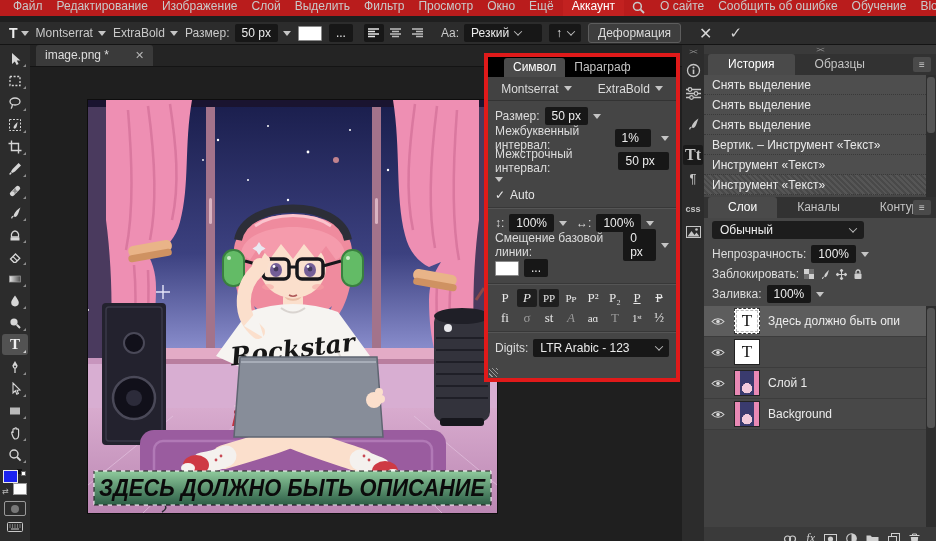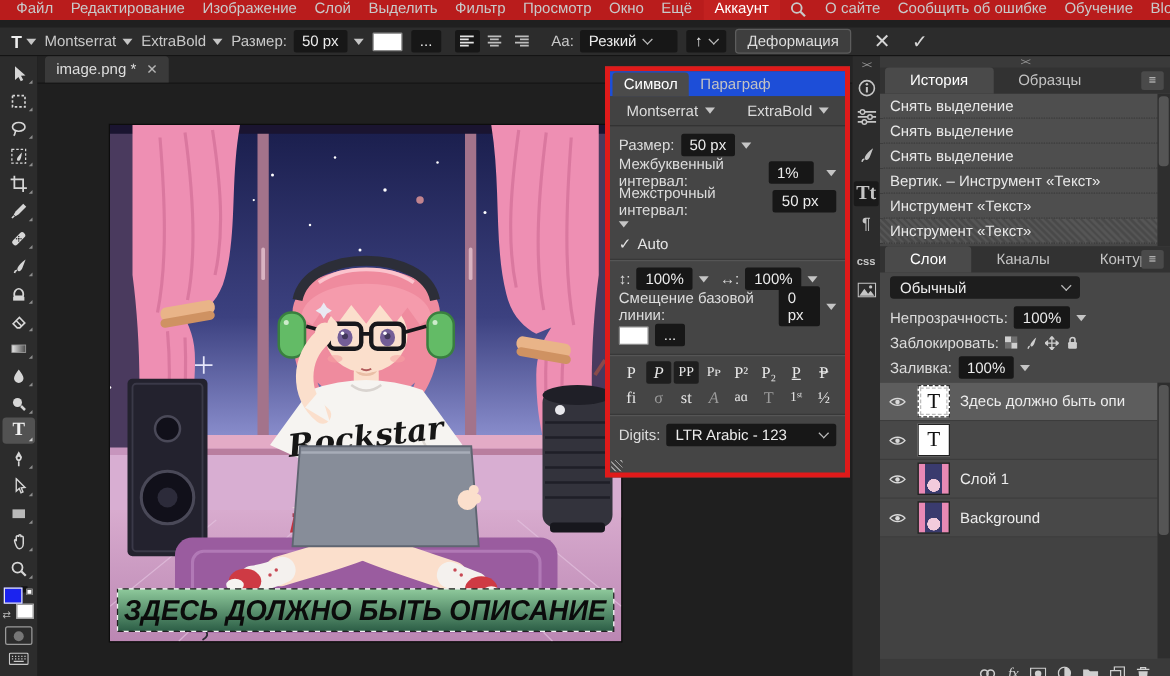--- a/index.html
+++ b/index.html
@@ -45,21 +45,21 @@
   .colorw .mini b{position:absolute;width:5px;height:5px;background:#fff;left:4px;top:2px;border:1px solid #666}
   .colorw .swap{position:absolute;left:0;bottom:0;color:#bbb;font-size:8px;line-height:1}
   .qmask{width:22px;height:15px;border:1px solid #9a9a9a;border-radius:2px;background:#2c2c2c;display:flex;align-items:center;justify-content:center;margin:3px 0}
   .qmask i{width:8px;height:8px;border-radius:50%;background:#777;display:block}
   .kbd{margin-top:3px}
 
   
   .docarea{position:absolute;left:30px;top:45px;width:652px;height:496px;background:#1f1f1f}
   .tabbar{height:22px;background:#242424;border-bottom:1px solid #141414;display:flex;align-items:flex-end}
   .dtab{background:#3a3a3a;color:#dedede;font-size:12px;padding:3px 9px 4px;margin-left:6px;
-    border-radius:3px 3px 0 0;display:flex;align-items:flex-end;gap:8px}
+    border-radius:3px 3px 0 0;display:flex;align-items:flex-end;gap:26px}
   .dtab .x{color:#b5b5b5;font-size:11px}
   .canvaswrap{position:absolute;left:58px;top:55px;width:409px;height:413px;box-shadow:0 0 0 1px #0d0d0d}
 
   
   .iconstrip{position:absolute;left:682px;top:45px;width:22px;height:496px;background:#2c2c2c;
     display:flex;flex-direction:column;align-items:center;color:#c5c5c5}
   .collapse{font-size:8px;letter-spacing:-1px;color:#9a9a9a;padding:2px 0 4px}
   .sicon{width:20px;height:20px;display:flex;align-items:center;justify-content:center;margin-bottom:3px}
   .sicon.active{background:#1a1a1a;border-radius:2px}
   .sicon.tserif{font-family:"Liberation Serif",serif;font-size:16px;font-weight:bold}
@@ -100,21 +100,21 @@
      radial-gradient(circle at 50% 72%, #f2cbdc 0 24%, transparent 25%),
      linear-gradient(90deg,#e989b5 0 22%,#3a3b6e 22% 78%,#e989b5 78% 100%);
      border:1px solid #222}
   .lname{white-space:nowrap;overflow:hidden;font-size:12px;color:#ececec}
   .lbottom{height:23px;display:flex;align-items:center;justify-content:flex-end;gap:9px;padding-right:16px;background:#3a3a3a;color:#cfcfcf}
   .fxtxt{font-style:italic;font-family:"Liberation Serif",serif;font-size:12px;color:#cfcfcf}
 
   
   .charpanel{position:absolute;left:484px;top:53px;width:196px;height:329px;border:4px solid #e01a1a;
     background:#454545;z-index:60;font-size:12px;color:#dcdcdc}
-  .cp-tabs{height:20px;display:flex;align-items:flex-end;background:#1d4ed8;padding-left:2px}
+  .cp-tabs{height:20px;display:flex;align-items:flex-end;background:#000000;padding-left:16px}
   .cp-tab{padding:2px 9px 3px;color:#c3c3c3;border-radius:3px 3px 0 0}
   .cp-tab.active{background:#4b4b4b;color:#fff}
   .cp-fontrow{height:24px;display:flex;align-items:center;justify-content:space-around;border-bottom:1px solid #333;background:#424242}
   .cp-body{padding:4px 7px 0}
   .cp-row{display:flex;align-items:center;gap:5px;height:22px}
   .cp-row .grow{flex:1}
   .cp-div{border-top:1px solid #383838;border-bottom:1px solid #555;margin:3px -7px}
   .fmtrow{display:flex;align-items:center;height:20px;gap:2px}
   .fmt{width:21px;height:18px;display:flex;align-items:center;justify-content:center;
     font-family:"Liberation Serif",serif;font-size:13px;color:#e8e8e8}

